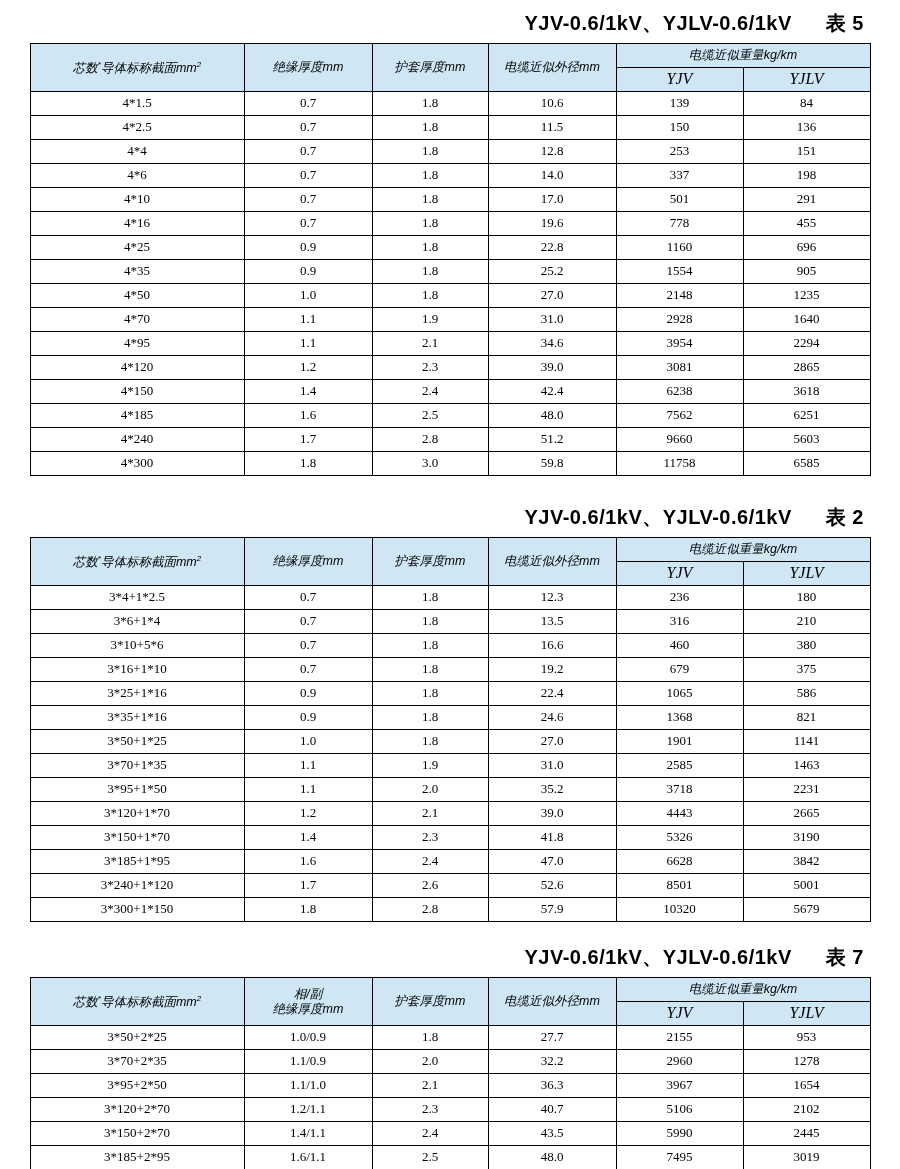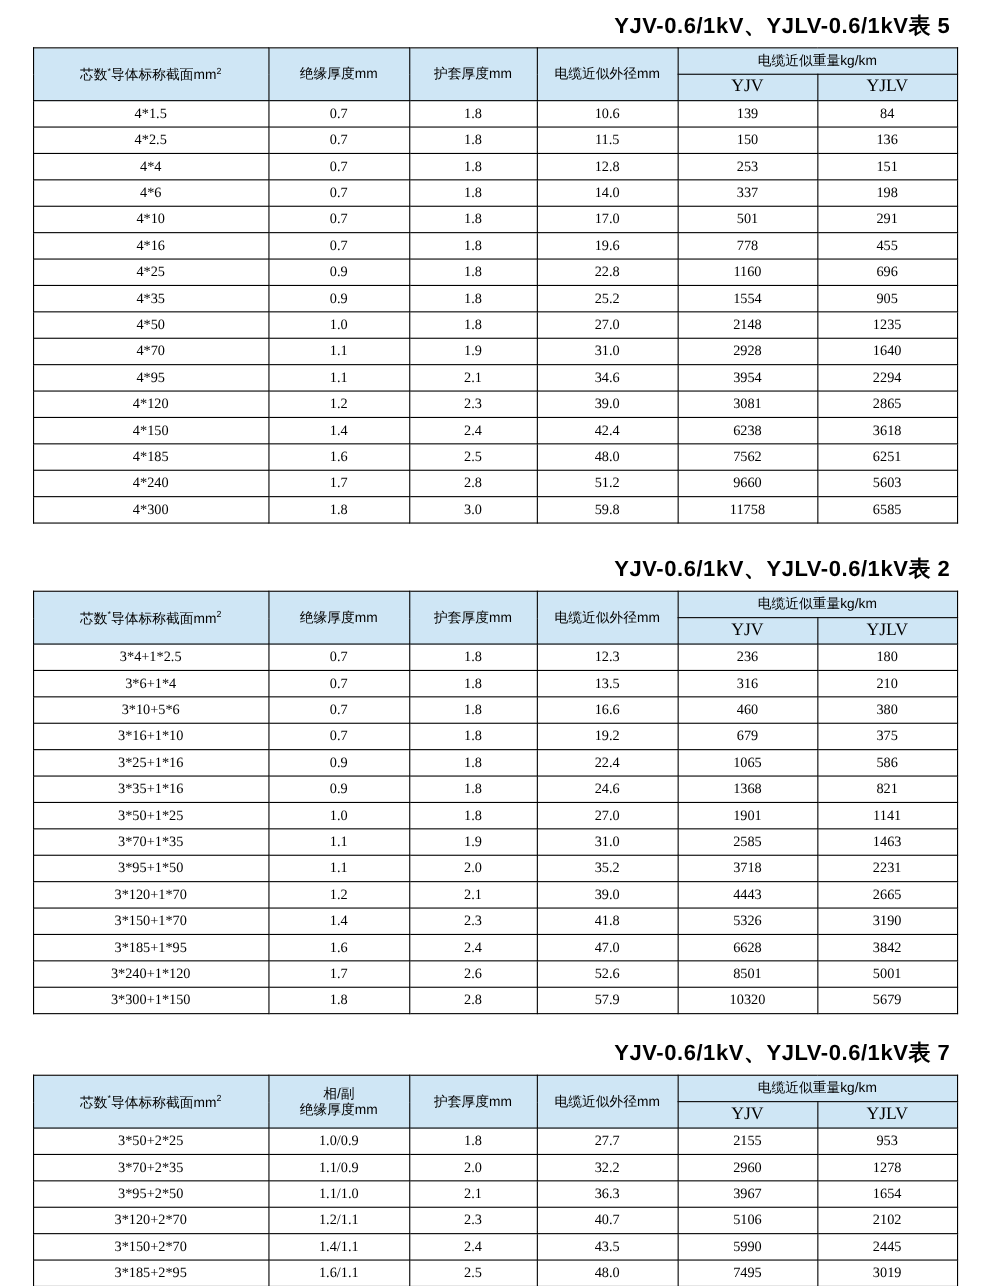--- a/index.html
+++ b/index.html
@@ -31,20 +31,21 @@
     padding-right: 36px;
     font-family: "Liberation Sans", sans-serif;
     font-size: 20px;
     font-weight: bold;
     letter-spacing: 0.5px;
   }
   .caption-title {
     white-space: nowrap;
   }
   .caption-no {
+    margin-left: 34px;
     white-space: nowrap;
   }
   table.spec {
     border-collapse: collapse;
     margin: 6px auto 0 auto;
     width: 840px;
     table-layout: fixed;
   }
   table.spec th, table.spec td {
     border: 1px solid #000000;
@@ -53,20 +54,21 @@
     font-size: 13px;
     height: 23px;
     padding: 0;
     line-height: 1.15;
   }
   table.spec thead th {
     background: #cfe6f5;
     font-family: "Liberation Sans", sans-serif;
     font-weight: normal;
     font-size: 12.5px;
+    font-style: italic;
   }
   table.spec thead th.sub {
     font-family: "Liberation Serif", serif;
     font-size: 16px;
   }
   .hdr-sup {
     font-size: 8px;
     vertical-align: super;
   }
   .two-line {

